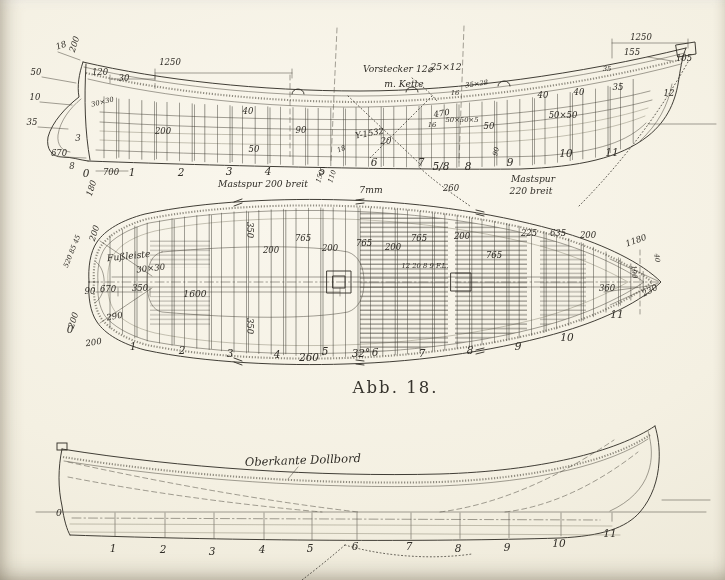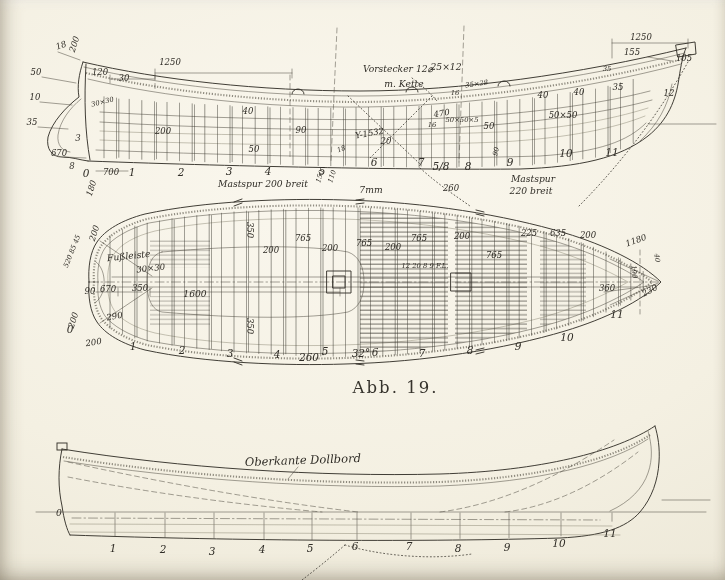--- a/index.html
+++ b/index.html
@@ -367,15 +367,15 @@
           <text transform="translate(355,550)" class="station" text-anchor="middle">6</text>
           <text transform="translate(409,550)" class="station" text-anchor="middle">7</text>
           <text transform="translate(458,552)" class="station" text-anchor="middle">8</text>
           <text transform="translate(507,551)" class="station" text-anchor="middle">9</text>
           <text transform="translate(559,547)" class="station" text-anchor="middle">10</text>
           <text transform="translate(610,537)" class="station" text-anchor="middle">11</text>
         </g>
   </g>
 </svg>
 
-<div class="caption">Abb. 19.</div>
+<div class="caption">Abb. 18.</div>
 
 </div>
 
 </body></html>

